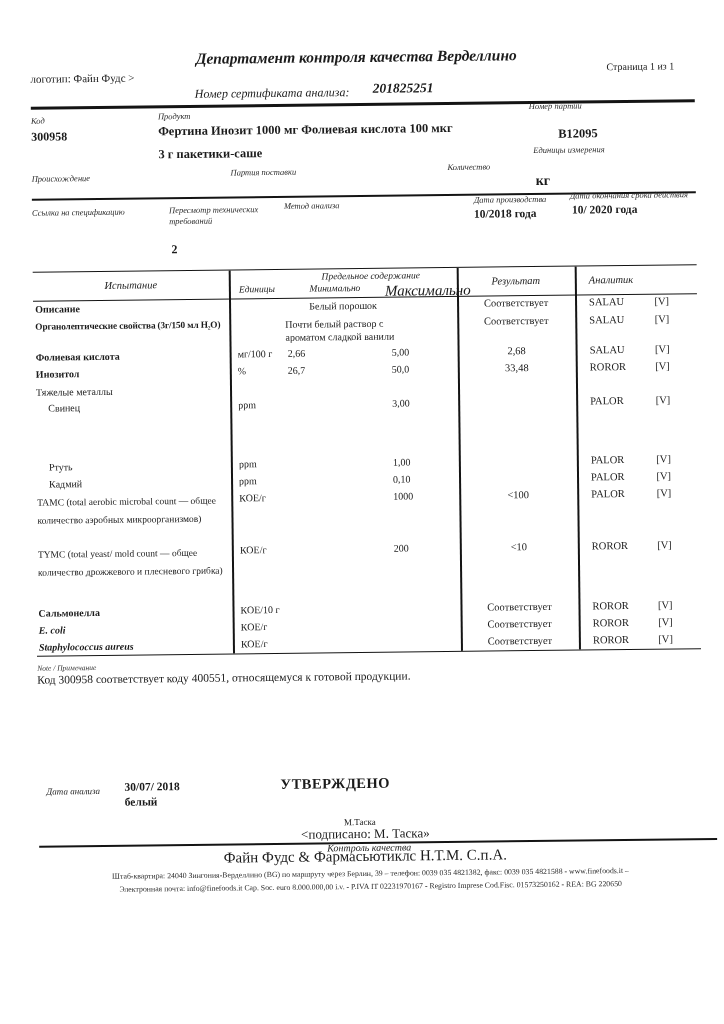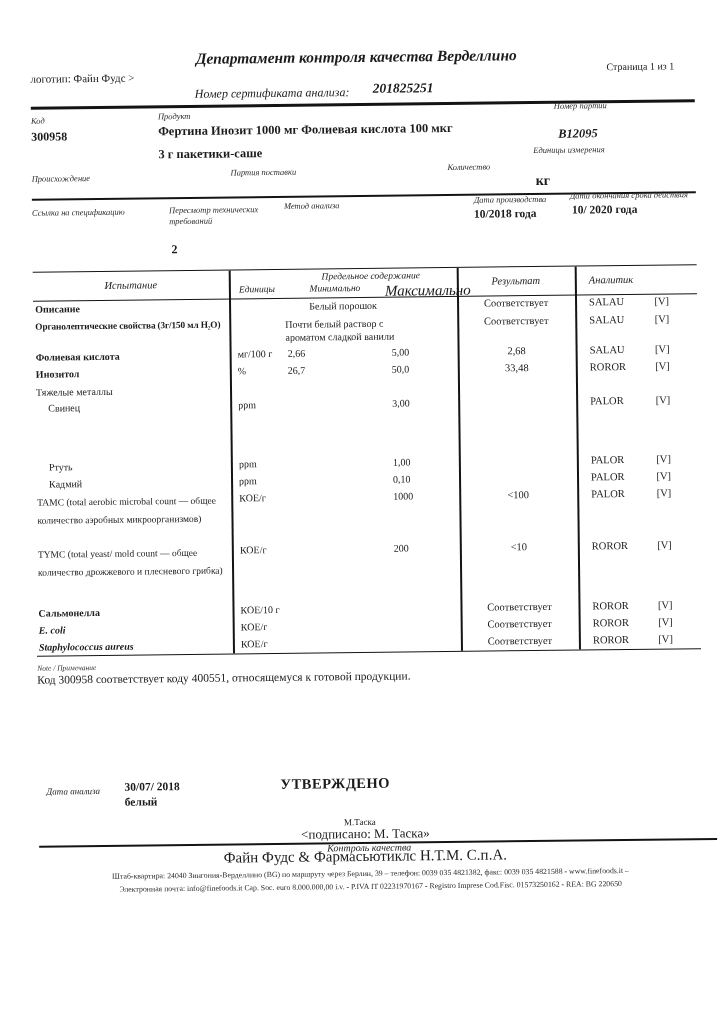--- a/index.html
+++ b/index.html
@@ -79,22 +79,22 @@
   <div class="abs certlbl">Номер сертификата анализа:</div>
   <div class="abs certnum">201825251</div>
   <div class="abs pagelbl">Страница 1 из 1</div>
   <div class="hr" style="left:36px;right:24px;top:103px;height:2.6px;"></div>
 
   <div class="abs lbl" style="left:36px;top:112px;">Код</div>
   <div class="abs b" style="left:36px;top:126px;font-size:12px;">300958</div>
   <div class="abs lbl" style="left:163px;top:109px;">Продукт</div>
   <div class="abs b" style="left:163px;top:122px;font-size:12.5px;">Фертина Инозит 1000 мг Фолиевая кислота 100 мкг</div>
   <div class="abs b" style="left:163px;top:145px;font-size:12.5px;">3 г пакетики-саше</div>
-  <div class="abs lbl" style="left:559px;top:103px;text-align:center;">Номер партии</div>
-  <div class="abs b" style="left:563px;top:129px;font-size:12.5px;font-style:italic;">B12095</div>
+  <div class="abs lbl" style="left:534px;top:103px;text-align:center;">Номер партии</div>
+  <div class="abs b" style="left:563px;top:129px;font-size:12.5px;">B12095</div>
   <div class="abs lbl" style="left:36px;top:170px;">Происхождение</div>
   <div class="abs lbl" style="left:235px;top:166px;">Партия поставки</div>
   <div class="abs lbl" style="left:452px;top:163px;">Количество</div>
   <div class="abs lbl" style="left:538px;top:147px;">Единицы измерения</div>
   <div class="abs b" style="left:540px;top:175px;font-size:14px;">кг</div>
   <div class="hr" style="left:36px;right:24px;top:195px;height:2.4px;"></div>
 
   <div class="abs lbl" style="left:36px;top:204px;">Ссылка на спецификацию</div>
   <div class="abs lbl revlbl" style="left:173px;top:203px;">Пересмотр технических требований</div>
   <div class="abs b" style="left:175px;top:240px;font-size:12px;">2</div>

